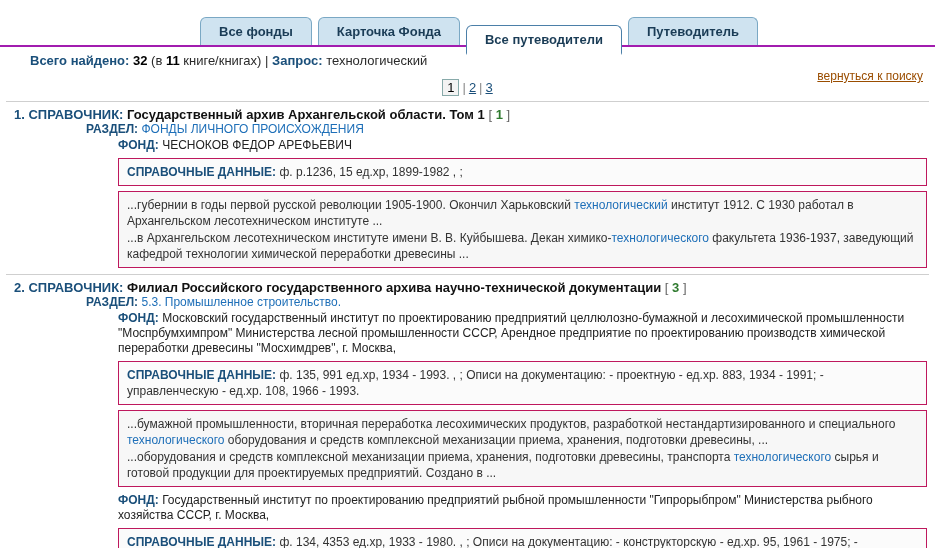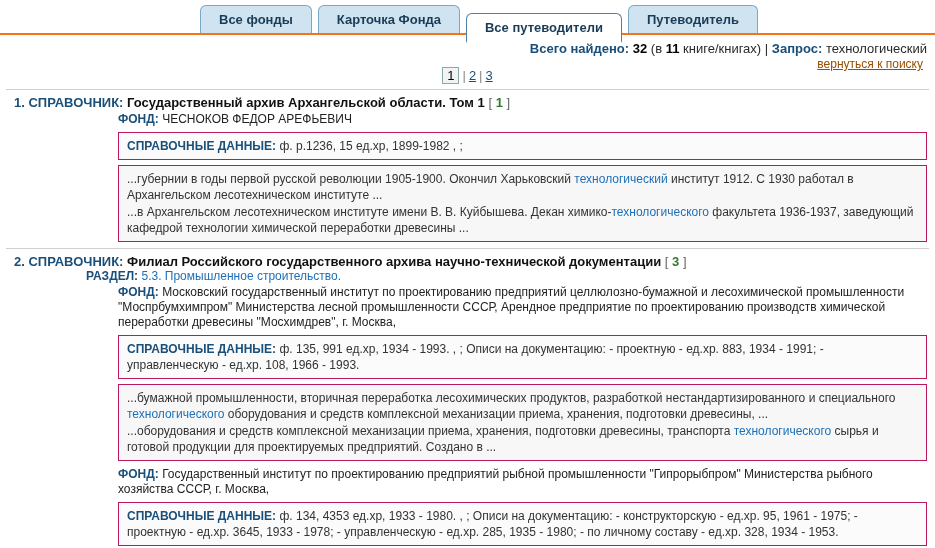--- a/index.html
+++ b/index.html
@@ -6,26 +6,27 @@
   body{
     width:935px;height:548px;overflow:hidden;
     background:#ffffff;
     font-family:"Liberation Sans", sans-serif;
     font-size:12px;
     color:#222;
   }
   .tabs{
     position:relative;
     height:35px;
-    border-bottom:2px solid #f97316;
+    border-bottom:2px solid #a21caf;
     background:#fff;
     display:flex;
     align-items:flex-end;
     padding-left:200px;
     box-sizing:border-box;
+    margin-top:12px;
   }
   .tab{
     margin-right:6px;
     padding:7px 18px 6px 18px;
     border:1px solid #7aa8c4;
     border-bottom:none;
     border-radius:6px 6px 0 0;
     background:#cfe3f0;
     color:#1a3c56;
     font-size:13px;
@@ -40,21 +41,20 @@
     border-bottom:2px solid #ffffff;
     position:relative;
     top:10px;
   }
   .summary{
     padding:6px 8px 4px 30px;
     font-size:13px;
     color:#2a2a2a;
     position:relative;
     height:20px;
-    text-align:right;
   }
   .summary b{color:#000;}
   .summary .lbl{color:#1a4f7a;font-weight:bold;}
   .back-link{
     position:absolute;
     right:12px;
     top:22px;
     color:#9a4d00;
     font-size:12px;
     text-decoration:underline;
@@ -135,20 +135,24 @@
 
 <div class="divider"></div>
 
 <div class="result">
   <div class="res-title">
     <span class="res-num">1.</span>
     <span class="res-kw">СПРАВОЧНИК:</span>
     <span class="res-name">Государственный архив Архангельской области. Том 1</span>
     <span class="cnt"><span class="br">[</span> <span>1</span> <span class="br">]</span></span>
   </div>
+  <div class="indent1">
+    <span class="razdel-lbl">РАЗДЕЛ:</span>
+    <span class="razdel-val">ФОНДЫ ЛИЧНОГО ПРОИСХОЖДЕНИЯ</span>
+  </div>
   <div class="fond-row">
     <span class="fond-lbl">ФОНД:</span>
     <span class="fond-val">ЧЕСНОКОВ ФЕДОР АРЕФЬЕВИЧ</span>
   </div>
   <div class="box white">
     <span class="sd-lbl">СПРАВОЧНЫЕ ДАННЫЕ:</span>
     <span>ф. р.1236, 15 ед.хр, 1899-1982 , ;</span>
   </div>
   <div class="box">
     <p class="snip">

